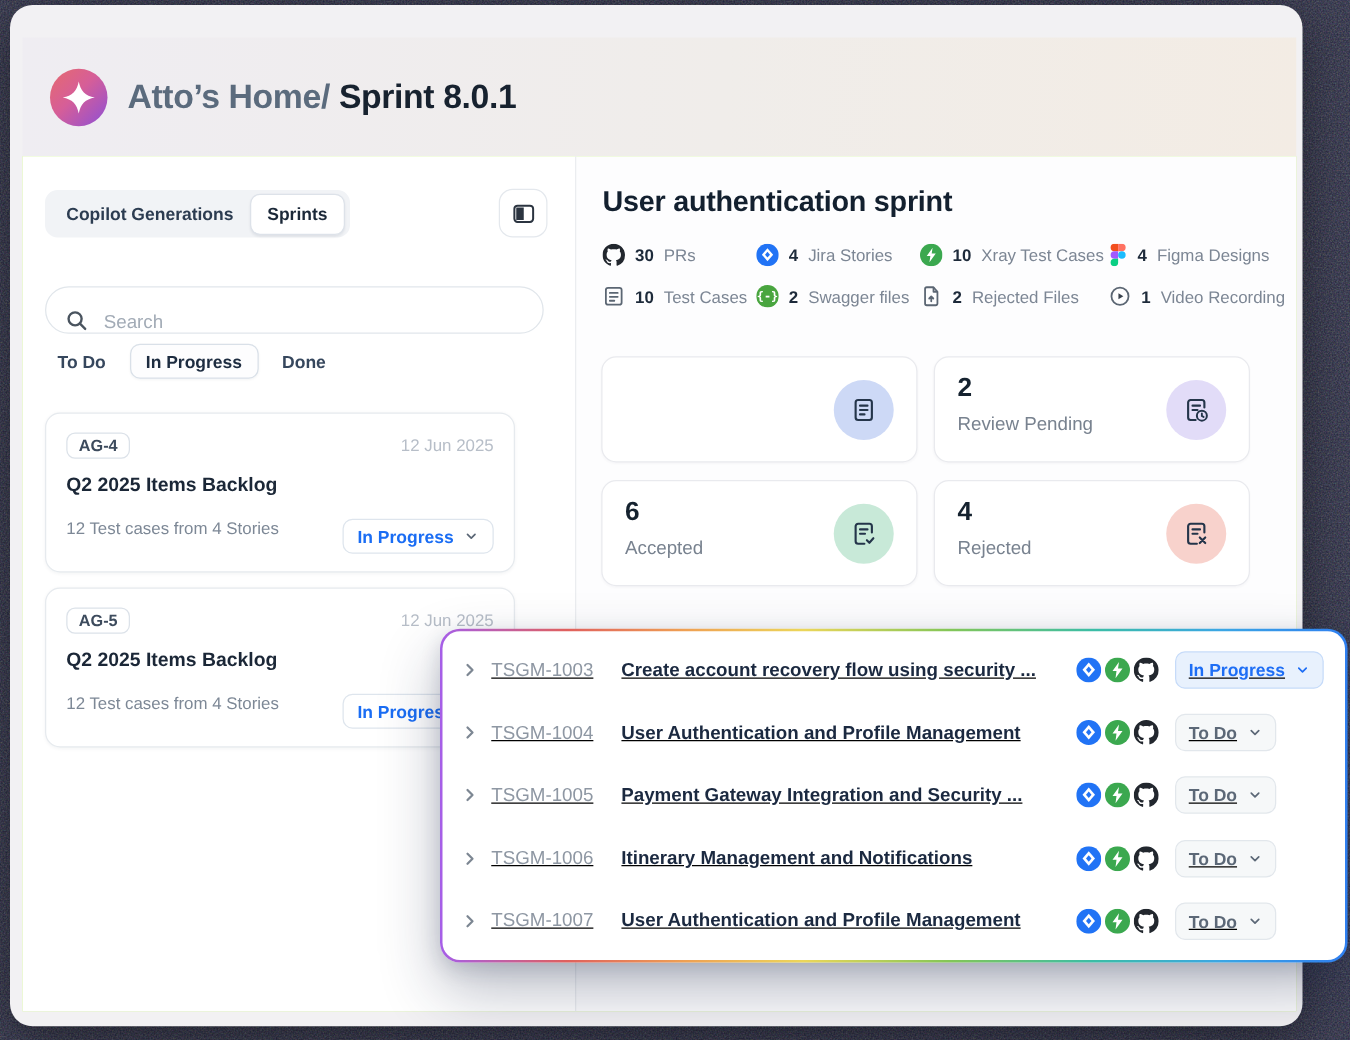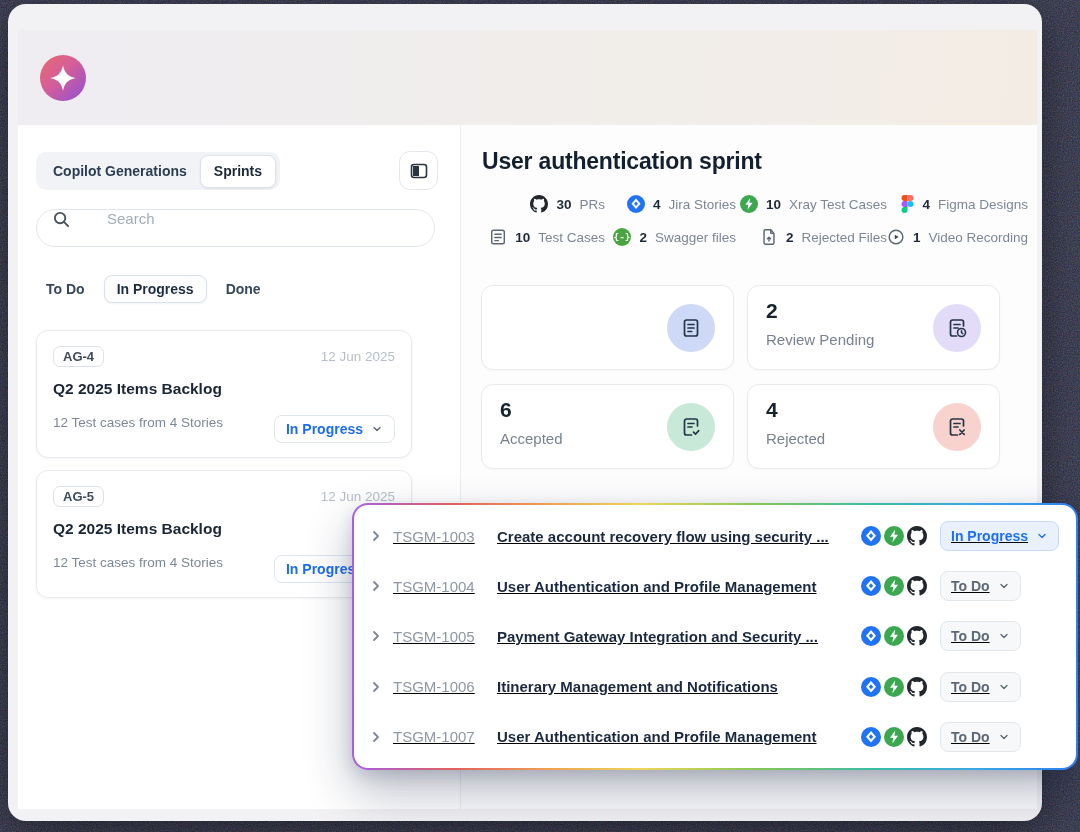--- a/index.html
+++ b/index.html
@@ -29,23 +29,23 @@
   
   .sidebar { width:442px; position:relative; background:#fff; }
   .seg-control { position:absolute; left:18px; top:27px; height:38px; background:#f1f3f6;
                  border-radius:10px; display:flex; align-items:center; padding:3px 4px; }
   .seg-item { padding:0 13px; font-size:14px; font-weight:700; color:#2c3c51; line-height:31px; cursor:default; }
   .seg-item.active { background:#fff; border:1px solid #dde2e9; border-radius:8px;
                      box-shadow:0 1px 2px rgba(25,35,60,.08); color:#1b2838; }
   .panel-toggle { position:absolute; left:381px; top:26px; width:39px; height:39px; background:#fff;
                   border:1px solid #e4e8ed; border-radius:11px; display:flex; align-items:center; justify-content:center; }
 
-  .search-box { position:absolute; left:18px; top:84px; width:399px; height:38px;
+  .search-box { position:absolute; left:18px; top:104px; width:399px; height:38px;
                 border:1px solid #e1e6eb; border-radius:19px; background:#fff;
-                display:flex; align-items:flex-start; padding-left:15px;gap:24px; }
+                display:flex; align-items:flex-end; padding-left:15px; }
   .search-box svg { flex:0 0 auto; }
   .search-box input { border:none; outline:none; background:transparent; margin-left:12px;
                       font-size:15px; color:#39novia455c; width:300px; font-family:inherit; }
   .search-box input::placeholder { color:#a2abb6; }
 
   .filters { position:absolute; left:28px; top:150px; display:flex; align-items:center; gap:19px; }
   .filter-link { font-size:14px; font-weight:600; color:#36475d; }
   .filter-chip { border:1px solid #d9e0e8; background:#fdfdfe; border-radius:8px;
                  padding:5px 12px; font-size:14px; font-weight:700; color:#1d2c40;
                  box-shadow:0 1px 2px rgba(25,35,60,.05); }
@@ -64,21 +64,21 @@
   .card-sub { font-size:13.5px; color:#7d8896; }
   .card-status { display:flex; align-items:center; gap:8px; border:1px solid #dee5ed; background:#fff;
                  border-radius:8px; padding:5px 11px; font-size:14px; font-weight:700; color:#1a6df4; }
 
   
   .main-panel { flex:1; position:relative; background:#fdfdfe; border-left:1px solid #ebedf0; }
   .main-title { position:absolute; left:21px; top:23px; font-size:23px; font-weight:800;
                 color:#13202f; letter-spacing:-0.2px; }
   .stats-grid { position:absolute; left:21px; top:68px; display:grid;
                 grid-template-columns:123px 131px 151px auto; row-gap:11px; }
-  .stat { display:flex; align-items:center; gap:8px; height:22px;justify-content:flex-end; }
+  .stat { display:flex; align-items:center; gap:8px; height:22px; }
   .stat svg { flex:0 0 auto; }
   .stat-value { font-size:13.5px; font-weight:800; color:#1d2a3a; }
   .stat-label { font-size:13.5px; color:#7c8694; }
 
   .summary-grid { position:absolute; left:20px; top:160px; display:grid;
                   grid-template-columns:253px 253px; gap:14px 13px; }
   .summary-card { height:85px; background:#fff; border:1px solid #e9eaee; border-radius:12px;
                   padding:13px 18px; position:relative; box-shadow:0 1px 2px rgba(20,30,50,.03); }
   .summary-value { font-size:21px; font-weight:800; color:#15222f; }
   .summary-label { font-size:15px; color:#78828f; margin-top:8px; }
@@ -117,20 +117,23 @@
 </svg>
 
 <div class="window">
 
   <div class="app-header">
     <div class="logo">
       <svg viewBox="0 0 24 24">
         <path d="M12 1 C13.2 7.5 16.5 10.8 23 12 C16.5 13.2 13.2 16.5 12 23 C10.8 16.5 7.5 13.2 1 12 C7.5 10.8 10.8 7.5 12 1 Z" fill="#ffffff"></path>
       </svg>
     </div>
+    <div class="header-title">
+      <span class="crumb">Atto’s Home/</span><span class="sprint"> Sprint 8.0.1</span>
+    </div>
   </div>
 
   <div class="app-body">
 
     <div class="sidebar">
 
       <div class="seg-control">
         <div class="seg-item">Copilot Generations</div>
         <div class="seg-item active">Sprints</div>
       </div>

